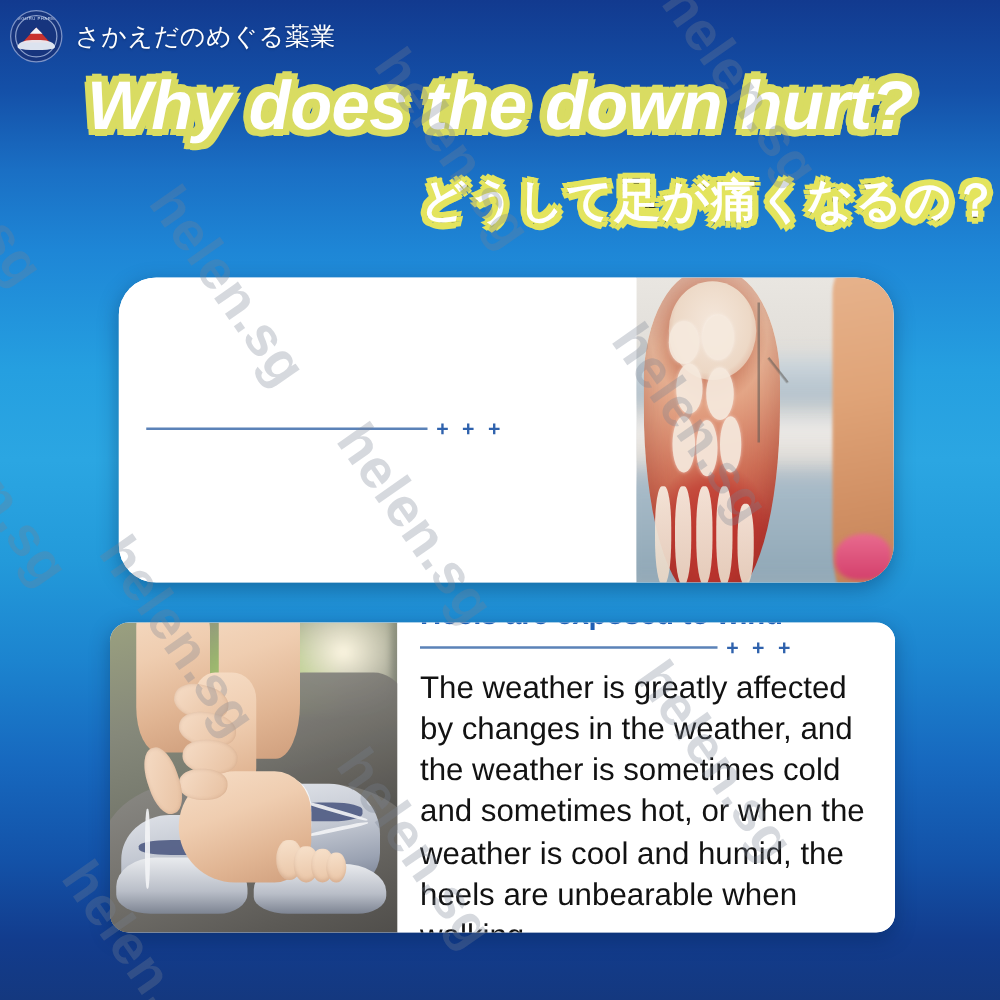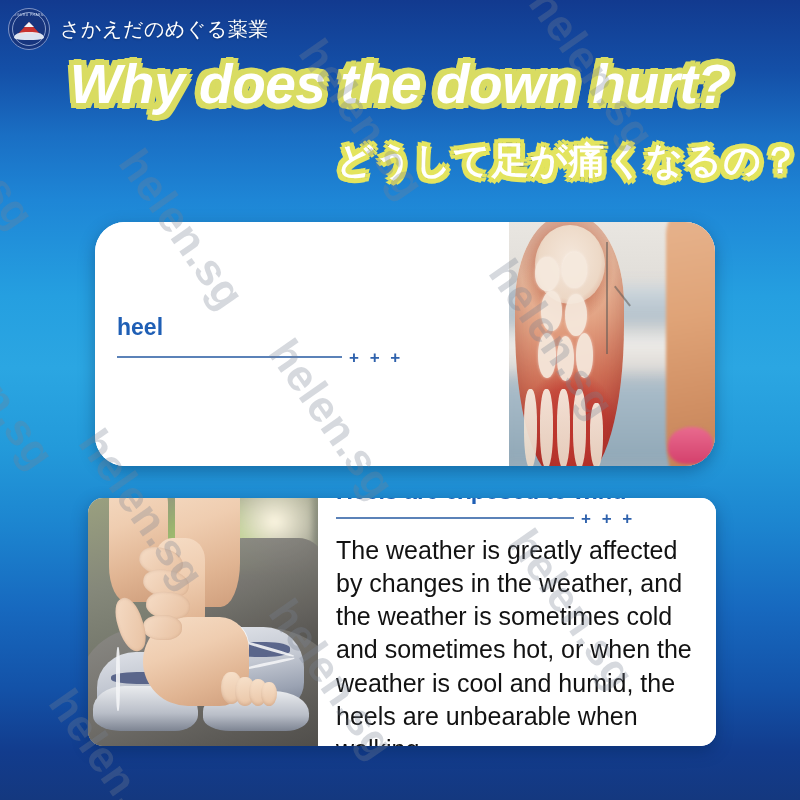--- a/index.html
+++ b/index.html
@@ -370,21 +370,20 @@
       <div class="wave"></div>
     </div>
     <div class="brand">さかえだのめぐる薬業</div>
   </div>
 
   <div class="title-en">Why does the down hurt?</div>
   <div class="title-jp">どうして足が痛くなるの？</div>
 
   <div class="card" id="card1">
     <div class="panel">
-      <div class="kicker">heel</div>
       <div class="rule-row">
         <div class="rule"></div>
         <div class="plus">+ + +</div>
       </div>
     </div>
     <div class="photo">
       <div class="bg-blur-1"></div>
       <div class="blur-band b1"></div>
       <div class="blur-band b2"></div>
       <div class="blur-band b3"></div>

